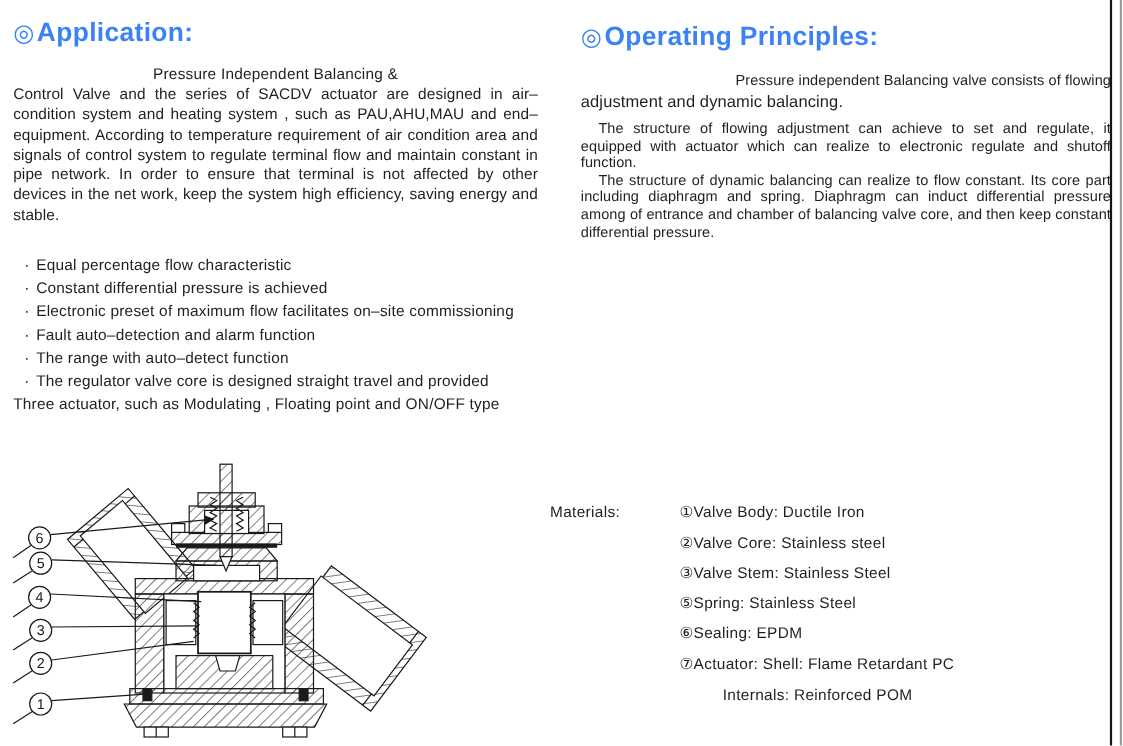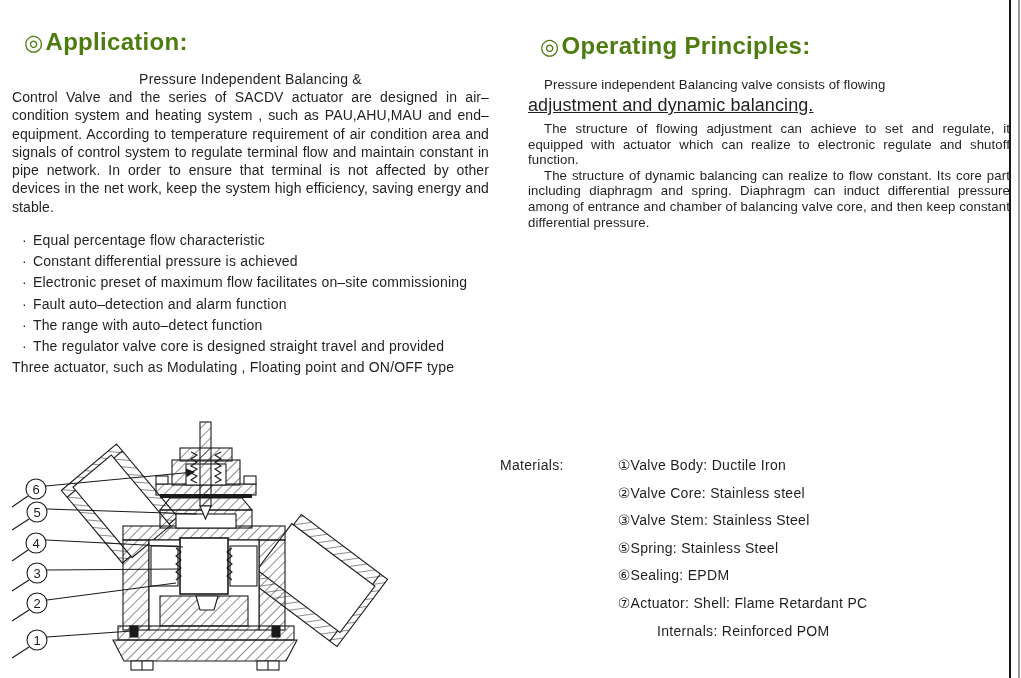--- a/index.html
+++ b/index.html
@@ -1,38 +1,38 @@
 <!DOCTYPE html>
 <html><head>
 <meta charset="utf-8">
 <style>
   html,body{margin:0;padding:0;background:#fff;}
   .page{
     position:relative;width:1021px;height:678px;background:#ffffff;overflow:hidden;
     font-family:"Liberation Sans","DejaVu Sans",sans-serif;color:#1f1f1f;
   }
-  .h{margin:12px;font-size:24px;font-weight:700;color:#4d7c0f;letter-spacing:.3px;white-space:nowrap;}
+  .h{margin:0;font-size:24px;font-weight:700;color:#3b82f6;letter-spacing:.3px;white-space:nowrap;}
   .h .marker{font-size:22px;margin-right:2px;}
 
   
   #app{position:absolute;left:12px;top:16px;width:477px;}
   .app-lead{margin-top:15px;width:477px;text-align:center;font-size:14px;letter-spacing:.2px;}
   .app-body{width:477px;margin:1px 11px 0 0;text-align:justify;font-size:14px;line-height:18.3px;letter-spacing:.1px;}
 
   
   #features{position:absolute;left:12px;top:222px;width:505px;}
   .feat-list{list-style:none;margin:8px 0 0 10px;padding:0;}
   .feat-list li{font-size:14px;line-height:21.2px;white-space:nowrap;letter-spacing:.2px;}
   .feat-list .dot{margin-right:6px;}
   .feat-footer{margin:0;font-size:14px;line-height:21.2px;white-space:nowrap;letter-spacing:.2px;}
 
   
   #op{position:absolute;left:528px;top:20px;width:482px;}
-  .op-line1{margin-top:14px;text-indent:16px;font-size:13.2px;line-height:21px;letter-spacing:.1px;}
-  .op-line2{font-size:18px;line-height:20px;letter-spacing:.1px;text-decoration:underline;}
+  .op-line1{margin-top:14px;text-indent:16px;font-size:13.2px;line-height:21px;letter-spacing:.1px;text-align:right;}
+  .op-line2{font-size:15px;line-height:20px;letter-spacing:.1px;}
   .op-p{margin:6px 0 0 0;text-indent:16px;font-size:13.2px;line-height:15.6px;text-align:justify;letter-spacing:.1px;}
   .op-p.tight{margin-top:0;}
 
   
   #materials{position:absolute;left:500px;top:452px;width:520px;}
   .mat-wrap{display:flex;align-items:flex-start;}
   .mat-label{font-size:14px;line-height:27.6px;letter-spacing:.3px;}
   .mat-list{list-style:none;margin:0 10px 0 54px;padding:0;}
   .mat-list li{font-size:14px;line-height:27.6px;white-space:nowrap;letter-spacing:.3px;}
   .mat-extra{margin:0 0 0 157px;font-size:14px;line-height:27.6px;white-space:nowrap;letter-spacing:.3px;}

